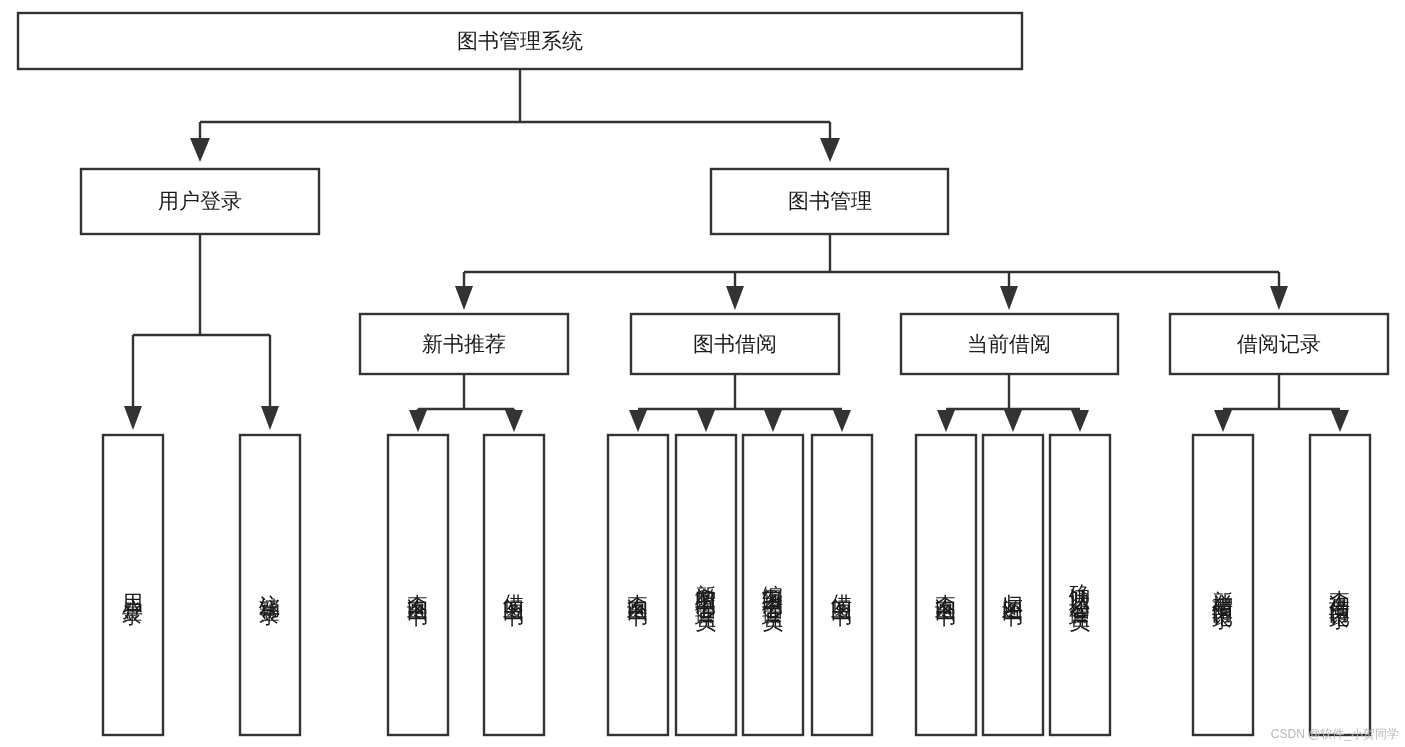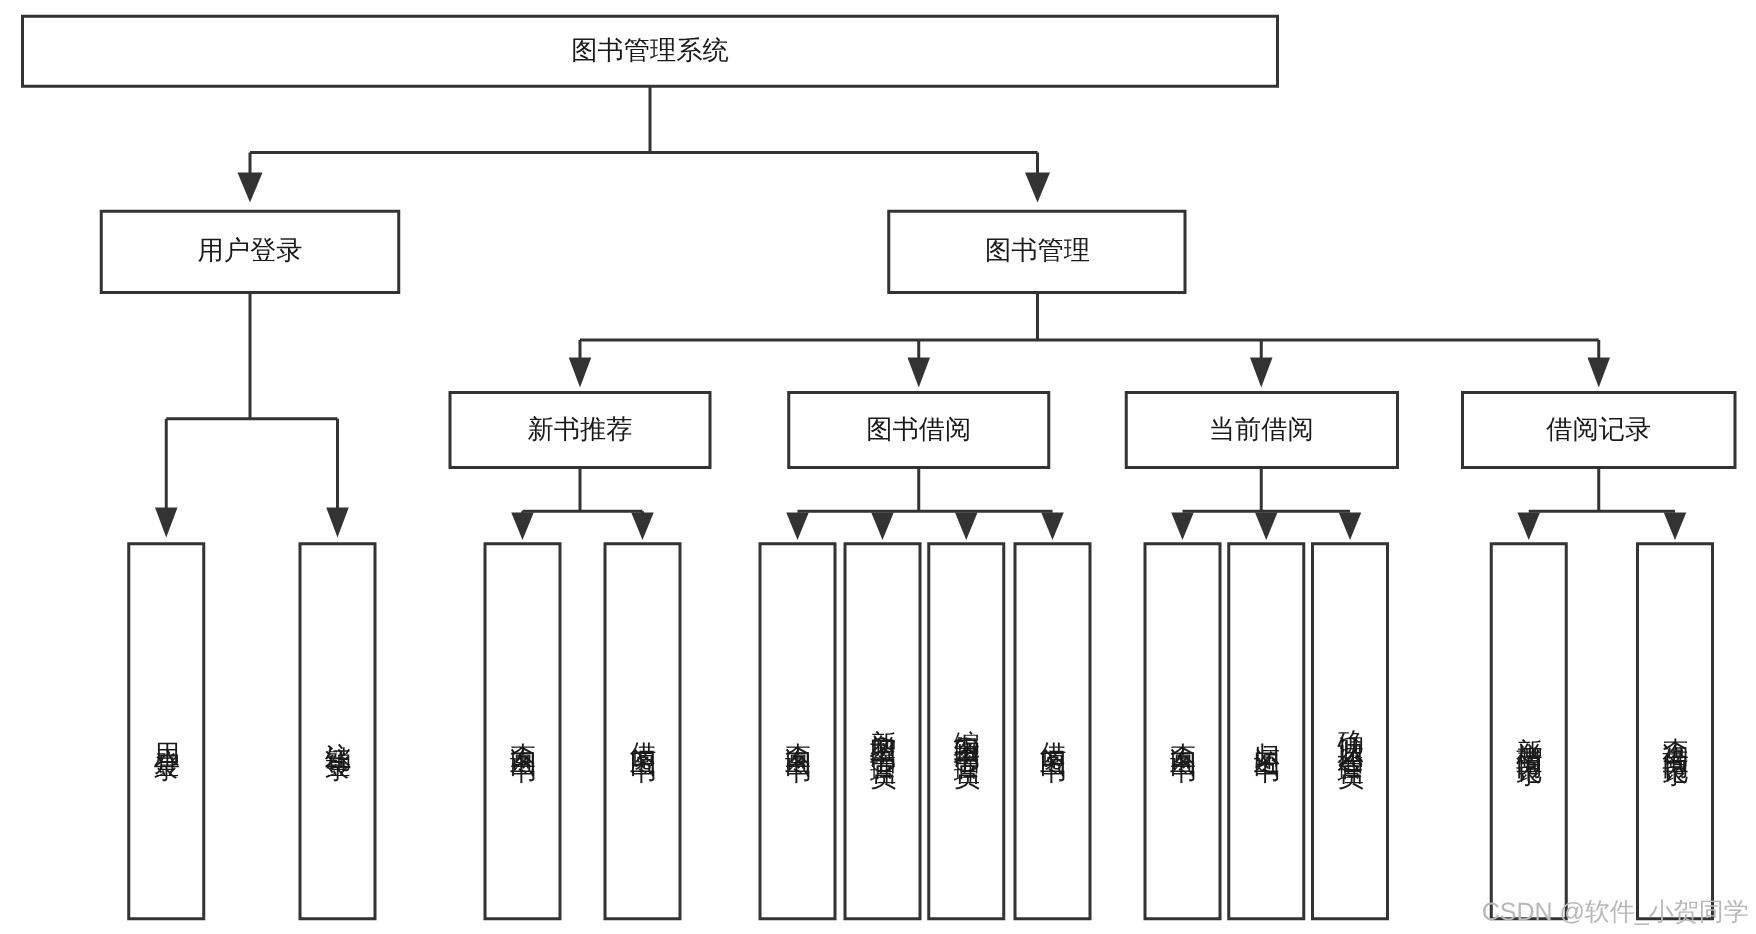--- a/index.html
+++ b/index.html
@@ -56,21 +56,21 @@
     text-orientation: upright;
     glyph-orientation-vertical: 0deg;
     letter-spacing: 4px;
     dominant-baseline: central;
   }
   .watermark {
     position: absolute;
     right: 6px;
     bottom: 4px;
     font-family: "Liberation Sans", "DejaVu Sans", sans-serif;
-    font-size: 20px;
+    font-size: 12px;
     color: #b8b8b8;
     white-space: nowrap;
     user-select: none;
   }
 </style>
 </head>
 <body>
 
 <div id="diagram-root">
   <svg class="flow" viewBox="0 0 1405 747" xmlns="http://www.w3.org/2000/svg">

